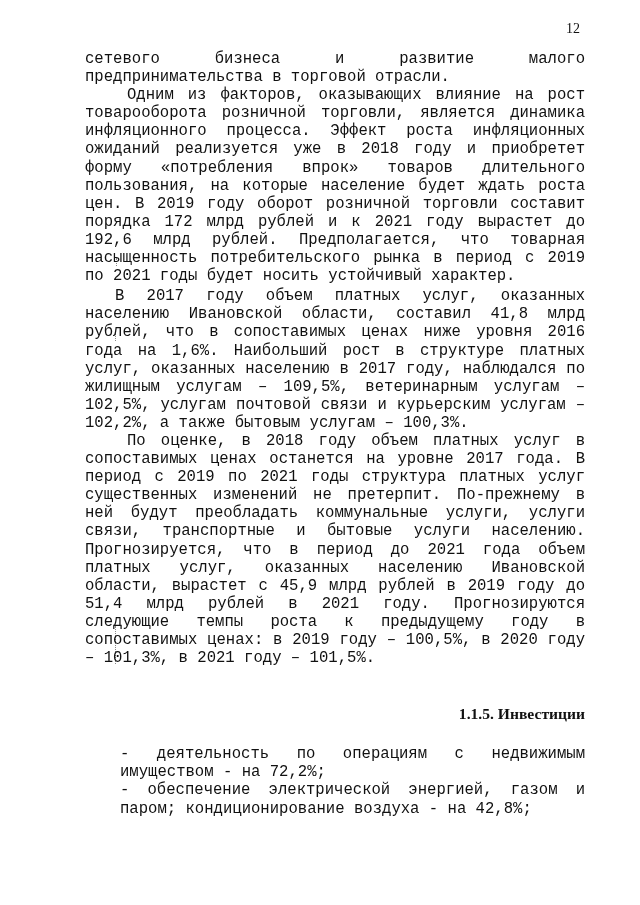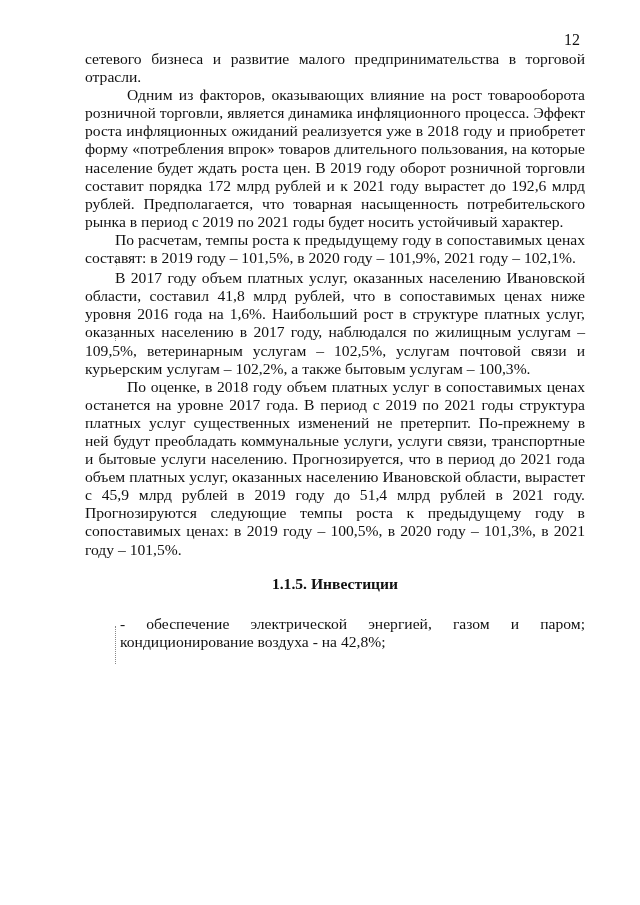--- a/index.html
+++ b/index.html
@@ -1,45 +1,45 @@
 <!DOCTYPE html>
 <html><head>
   <meta charset="utf-8">
   <style>
     html, body { margin: 0; padding: 0; background: #ffffff; }
     body { width: 640px; height: 905px; position: relative; overflow: hidden;
       font-family: "Liberation Serif", "DejaVu Serif", serif; color: #111; }
-    .page-number { position: absolute; top: 31px; right: 60px; font-size: 16px; }
+    .page-number { position: absolute; top: 21px; right: 60px; font-size: 14px; }
     .content { position: absolute; left: 85px; top: 50px; width: 500px;
       font-size: 15.6px; line-height: 18.1px; }
-    p { margin: 0; text-align: justify; }
+    p { margin: 0; text-align: justify; font-family: Liberation Mono, monospace; }
     .indent { text-indent: 42px; }
     .indent-small { text-indent: 30px; }
-    .heading { text-align: center; font-weight: bold; font-size: 15.6px;
-      margin-top: 16px; margin-bottom: 22px; }
+    .heading { text-align: right; font-weight: bold; font-size: 15.6px;
+      margin-top: 38px; margin-bottom: 22px; }
     .list { margin-left: 35px; }
     .list p { text-align: justify; }
     .mark { position: absolute; width: 0; border-left: 1px dotted #888; }
     .spacer { height: 2px; }
   </style>
 </head>
 <body>
 
 <div class="page-number">12</div>
 
 <div class="mark" style="left:116px; top:258px; height:8px;"></div>
 <div class="mark" style="left:115px; top:333px; height:8px;"></div>
 <div class="mark" style="left:115px; top:626px; height:38px;"></div>
 
 <div class="content">
   <p>сетевого бизнеса и развитие малого предпринимательства в торговой отрасли.</p>
   <p class="indent">Одним из факторов, оказывающих влияние на рост товарооборота розничной торговли, является динамика инфляционного процесса. Эффект роста инфляционных ожиданий реализуется уже в 2018 году и приобретет форму «потребления впрок» товаров длительного пользования, на которые население будет ждать роста цен. В 2019 году оборот розничной торговли составит порядка 172 млрд рублей и к 2021 году вырастет до 192,6 млрд рублей. Предполагается, что товарная насыщенность потребительского рынка в период с 2019 по 2021 годы будет носить устойчивый характер.</p>
-  <p class="indent-small">По расчетам, темпы роста к предыдущему году в сопоставимых ценах составят: в 2019 году – 101,5%, в 2020 году – 101,9%, 2021 году – 102,1%.</p>
   <div class="spacer"></div>
   <p class="indent-small">В 2017 году объем платных услуг, оказанных населению Ивановской области, составил 41,8 млрд рублей, что в сопоставимых ценах ниже уровня 2016 года на 1,6%. Наибольший рост в структуре платных услуг, оказанных населению в 2017 году, наблюдался по жилищным услугам – 109,5%, ветеринарным услугам – 102,5%, услугам почтовой связи и курьерским услугам – 102,2%, а также бытовым услугам – 100,3%.</p>
   <p class="indent">По оценке, в 2018 году объем платных услуг в сопоставимых ценах останется на уровне 2017 года. В период с 2019 по 2021 годы структура платных услуг существенных изменений не претерпит. По-прежнему в ней будут преобладать коммунальные услуги, услуги связи, транспортные и бытовые услуги населению. Прогнозируется, что в период до 2021 года объем платных услуг, оказанных населению Ивановской области, вырастет с 45,9 млрд рублей в 2019 году до 51,4 млрд рублей в 2021 году. Прогнозируются следующие темпы роста к предыдущему году в сопоставимых ценах: в 2019 году – 100,5%, в 2020 году – 101,3%, в 2021 году – 101,5%.</p>
 
   <div class="heading">1.1.5. Инвестиции</div>
 
   <div class="list">
+    <p>- деятельность по операциям с недвижимым имуществом - на 72,2%;</p>
     <p>- обеспечение электрической энергией, газом и паром; кондиционирование воздуха - на 42,8%;</p>
   </div>
 </div>
 
 </body></html>

